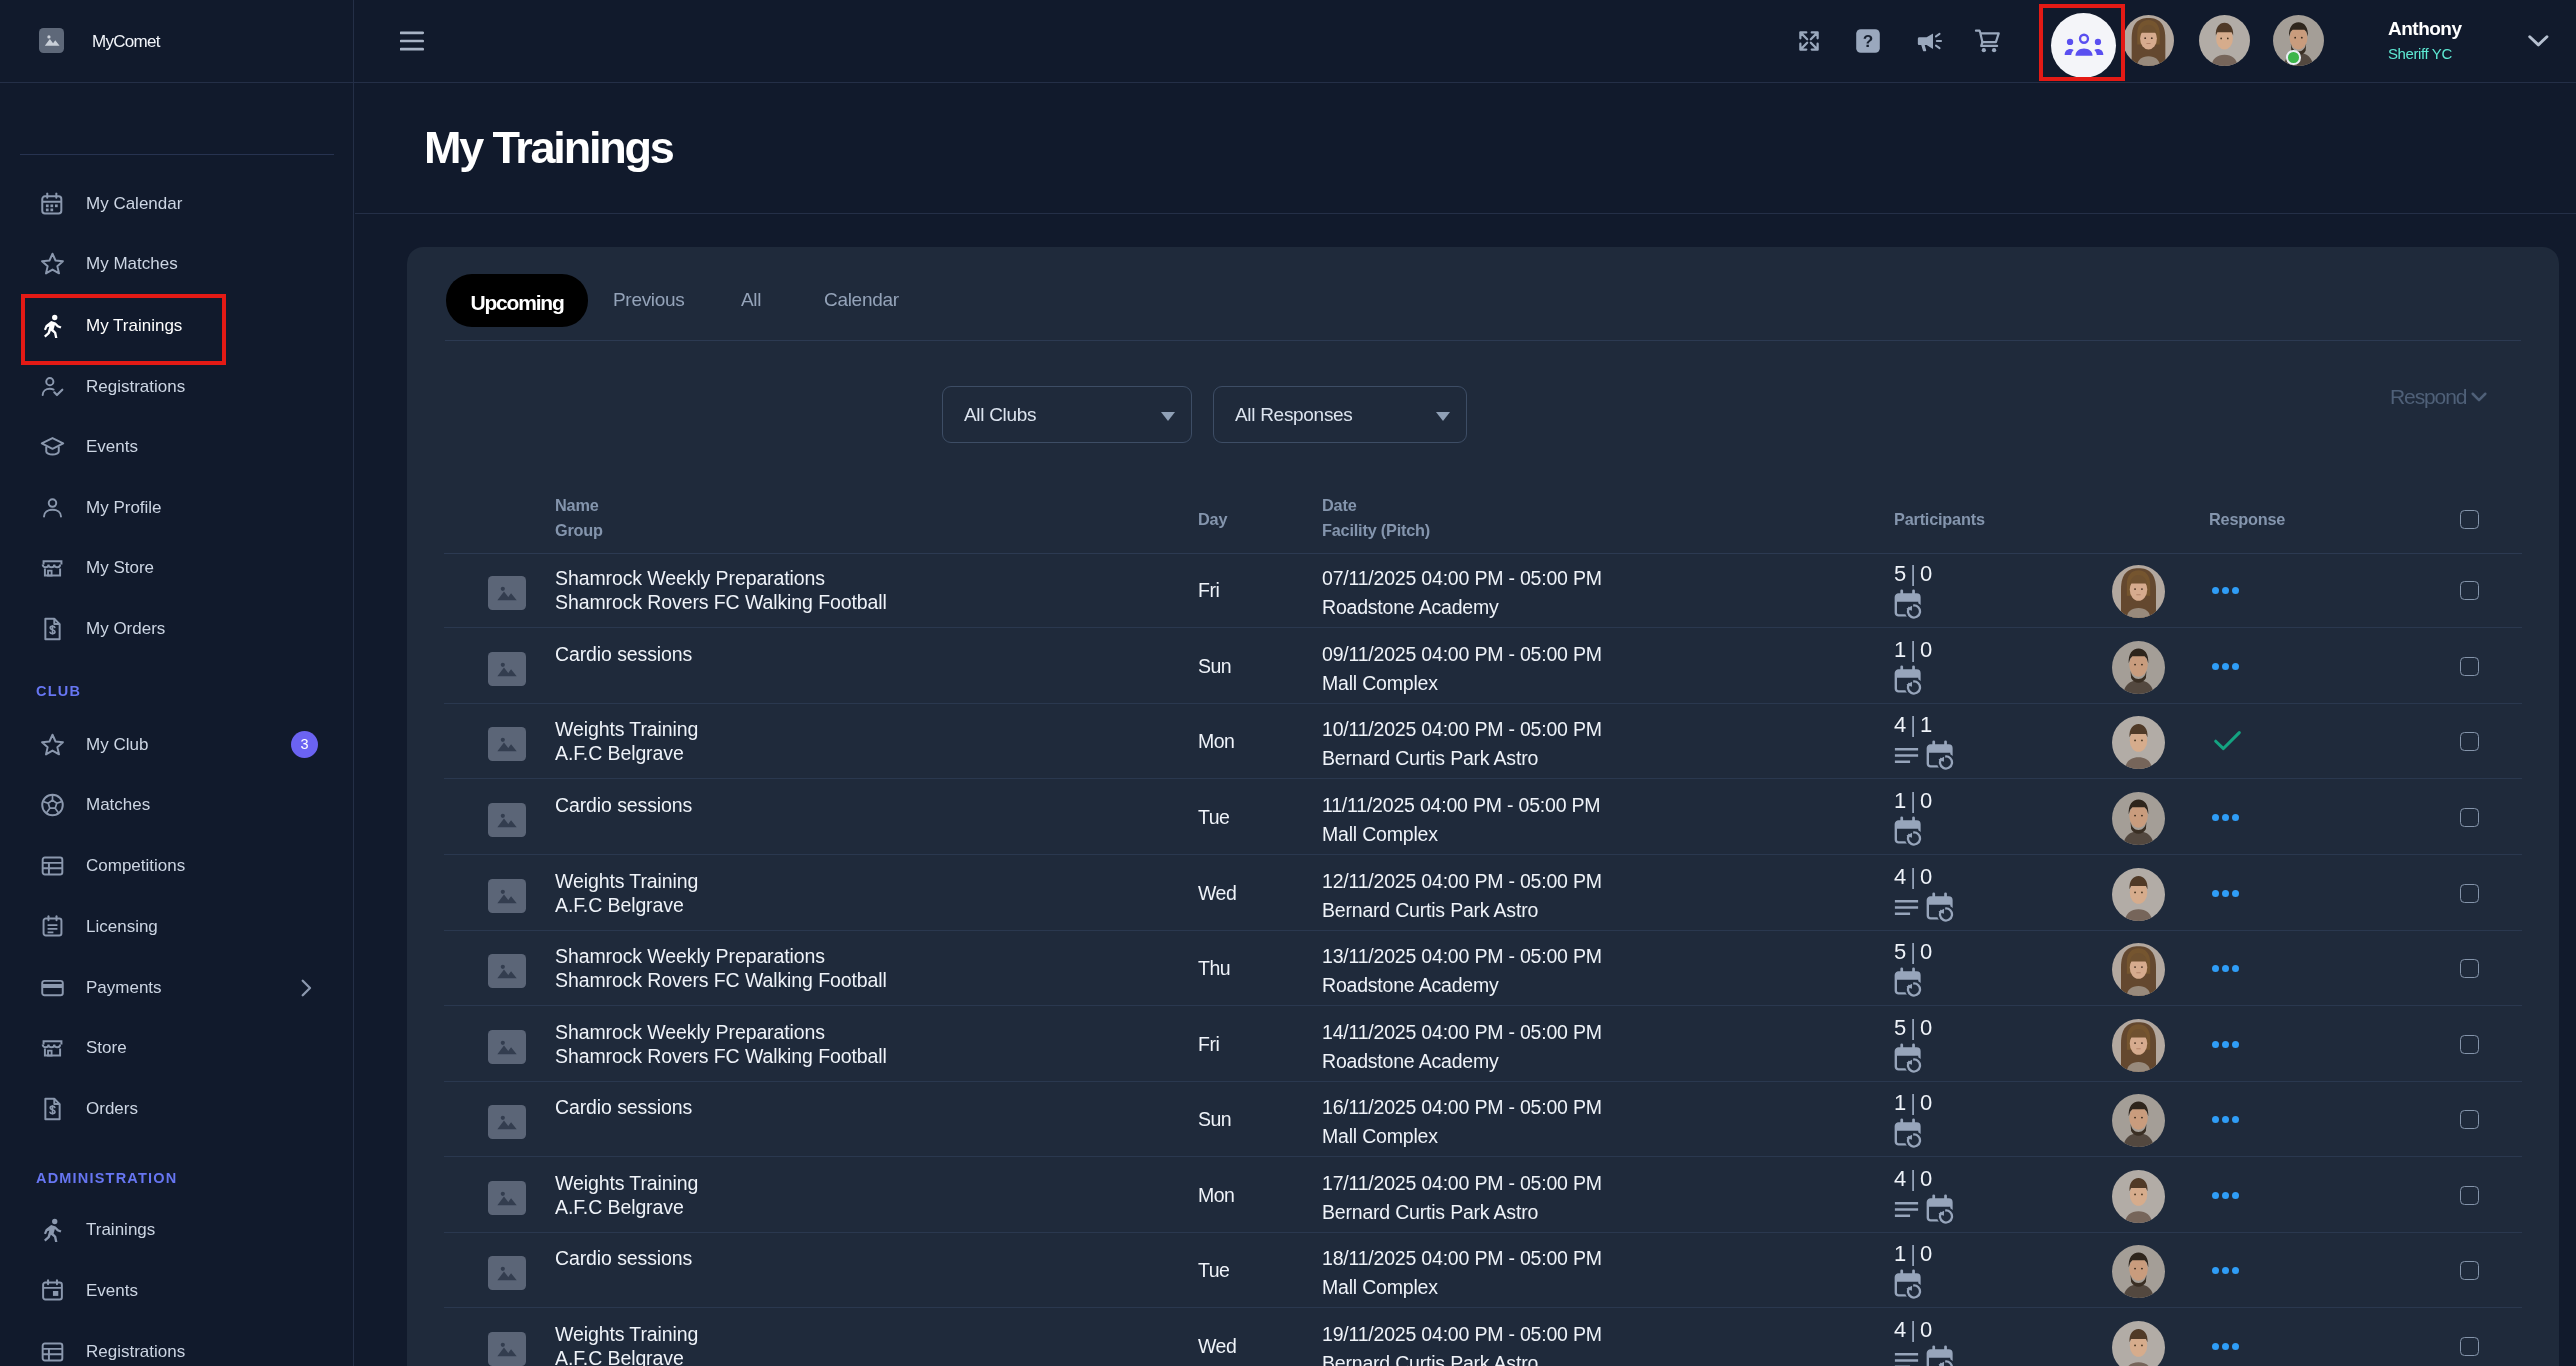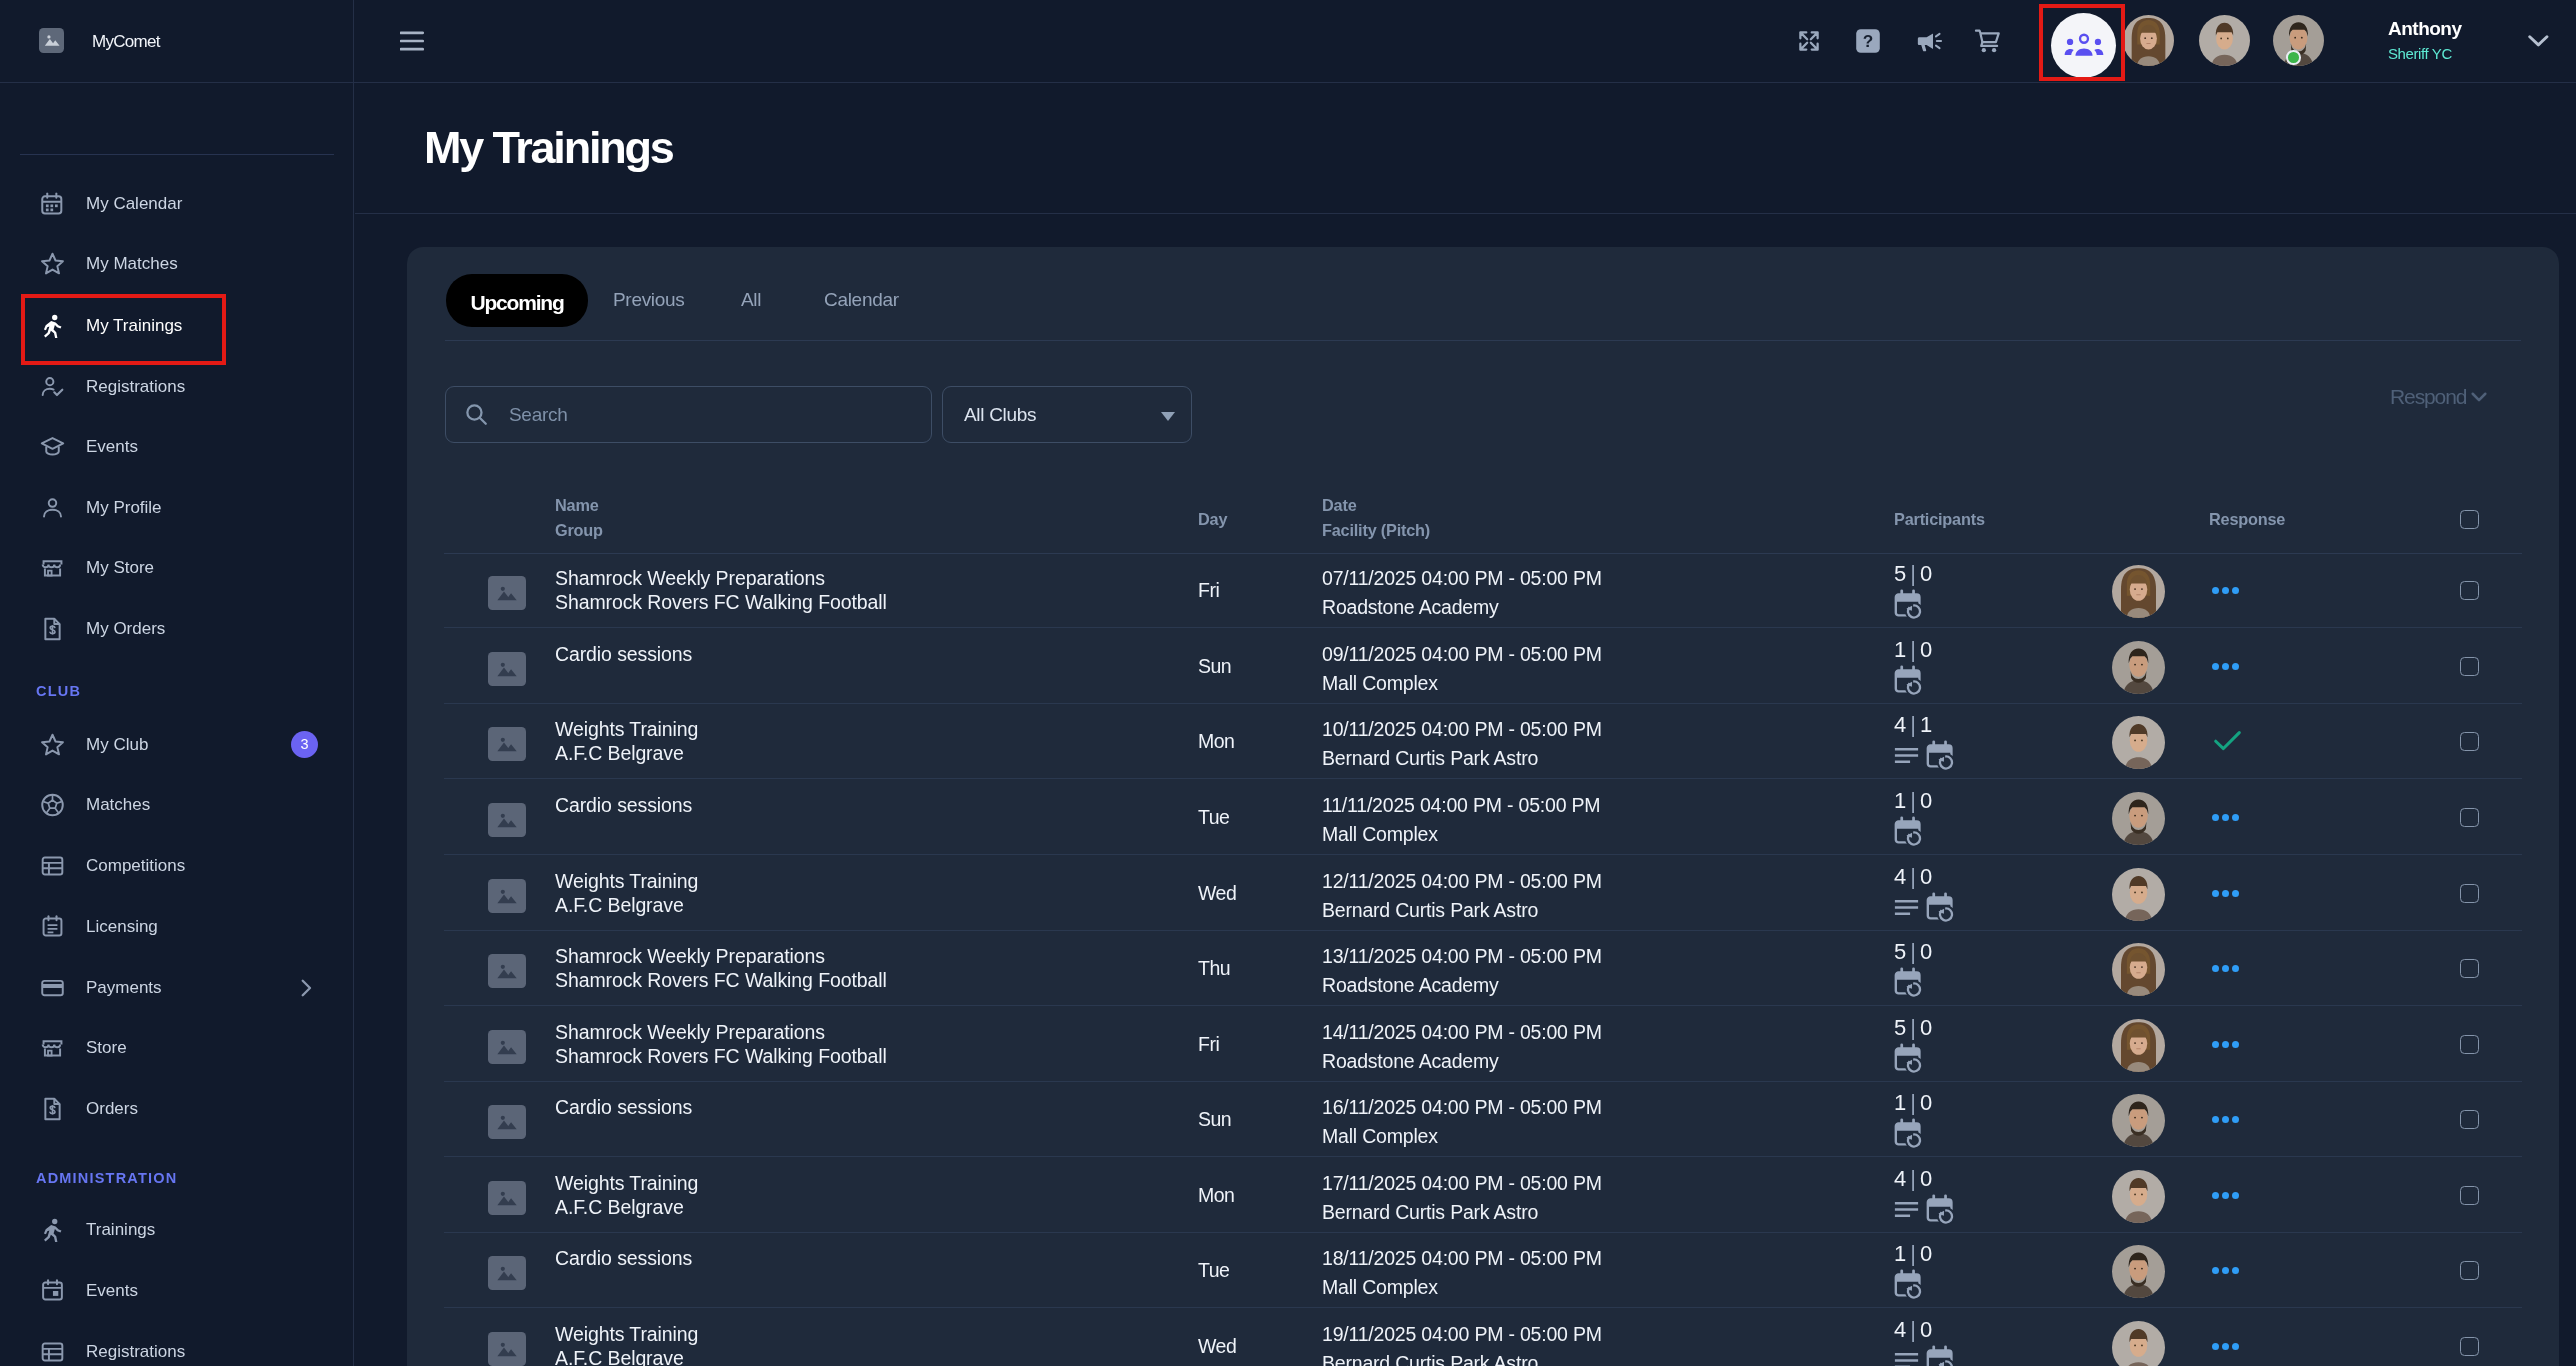--- a/index.html
+++ b/index.html
@@ -340,32 +340,27 @@
     </svg>
   </div>
 <div id="ptitle">My Trainings</div>
 <div id="hline"></div>
 <div id="card">
     <div id="pill">Upcoming</div>
     <div class="tab" style="left:206px">Previous</div>
     <div class="tab" style="left:334px">All</div>
     <div class="tab" style="left:417px">Calendar</div>
     <div id="tabsep"></div>
-    <div class="fbox" style="left:38px;width:487px">
-      <span class="abs" style="left:18px;top:15.4px">
-        <svg class="" width="24.5" height="24.5" viewBox="0 0 27 27" fill="none">
-          <circle cx="11.5" cy="11.5" r="7.8" stroke="#8496ad" stroke-width="2.5"></circle>
-          <line x1="17.3" y1="17.3" x2="24" y2="24" stroke="#8496ad" stroke-width="2.5" stroke-linecap="round"></line>
-        </svg>
-      </span>
-      <span class="ftxt" style="left:63px;color:#7e90a8">Search</span>
-    </div>
     <div class="fbox" style="left:535px;width:250px">
       <span class="ftxt" style="left:21px;color:#dce4ef">All Clubs</span>
       <span class="caret" style="left:218px"></span>
+    </div>
+    <div class="fbox" style="left:806px;width:254px">
+      <span class="ftxt" style="left:21px;color:#dce4ef">All Responses</span>
+      <span class="caret" style="left:222px"></span>
     </div>
     <div id="respond">Respond</div>
     <div class="abs" style="left:2063px;top:144px">
       <svg class="" width="18" height="11.8" viewBox="0 0 20 13" fill="none">
         <path d="M3 3l7.0 7 7.0-7" stroke="#4f6078" stroke-width="2.8" stroke-linecap="round" stroke-linejoin="round"></path>
       </svg>
     </div>
     <div class="hcell" style="left:148px;top:246px">Name<br>Group</div>
     <div class="hcell" style="left:791px;top:260px">Day</div>
     <div class="hcell" style="left:915px;top:246px">Date<br>Facility (Pitch)</div>

